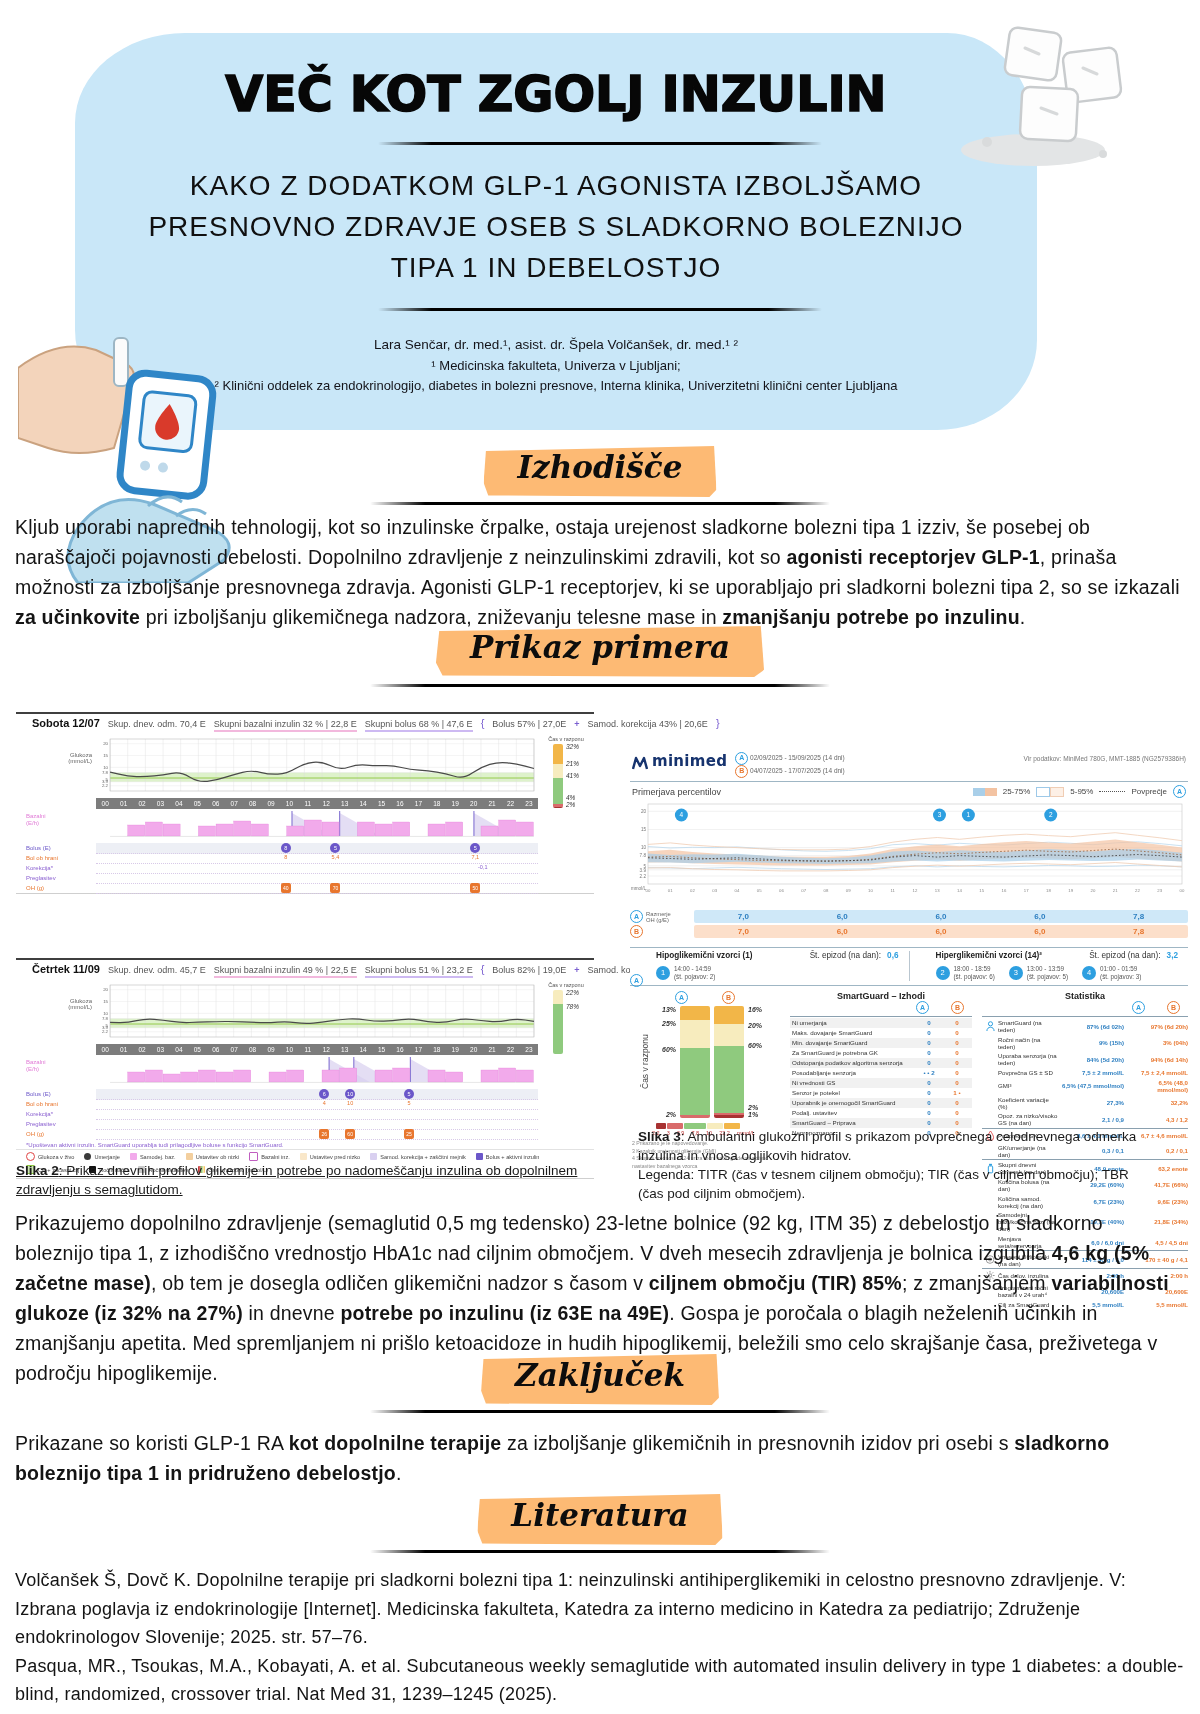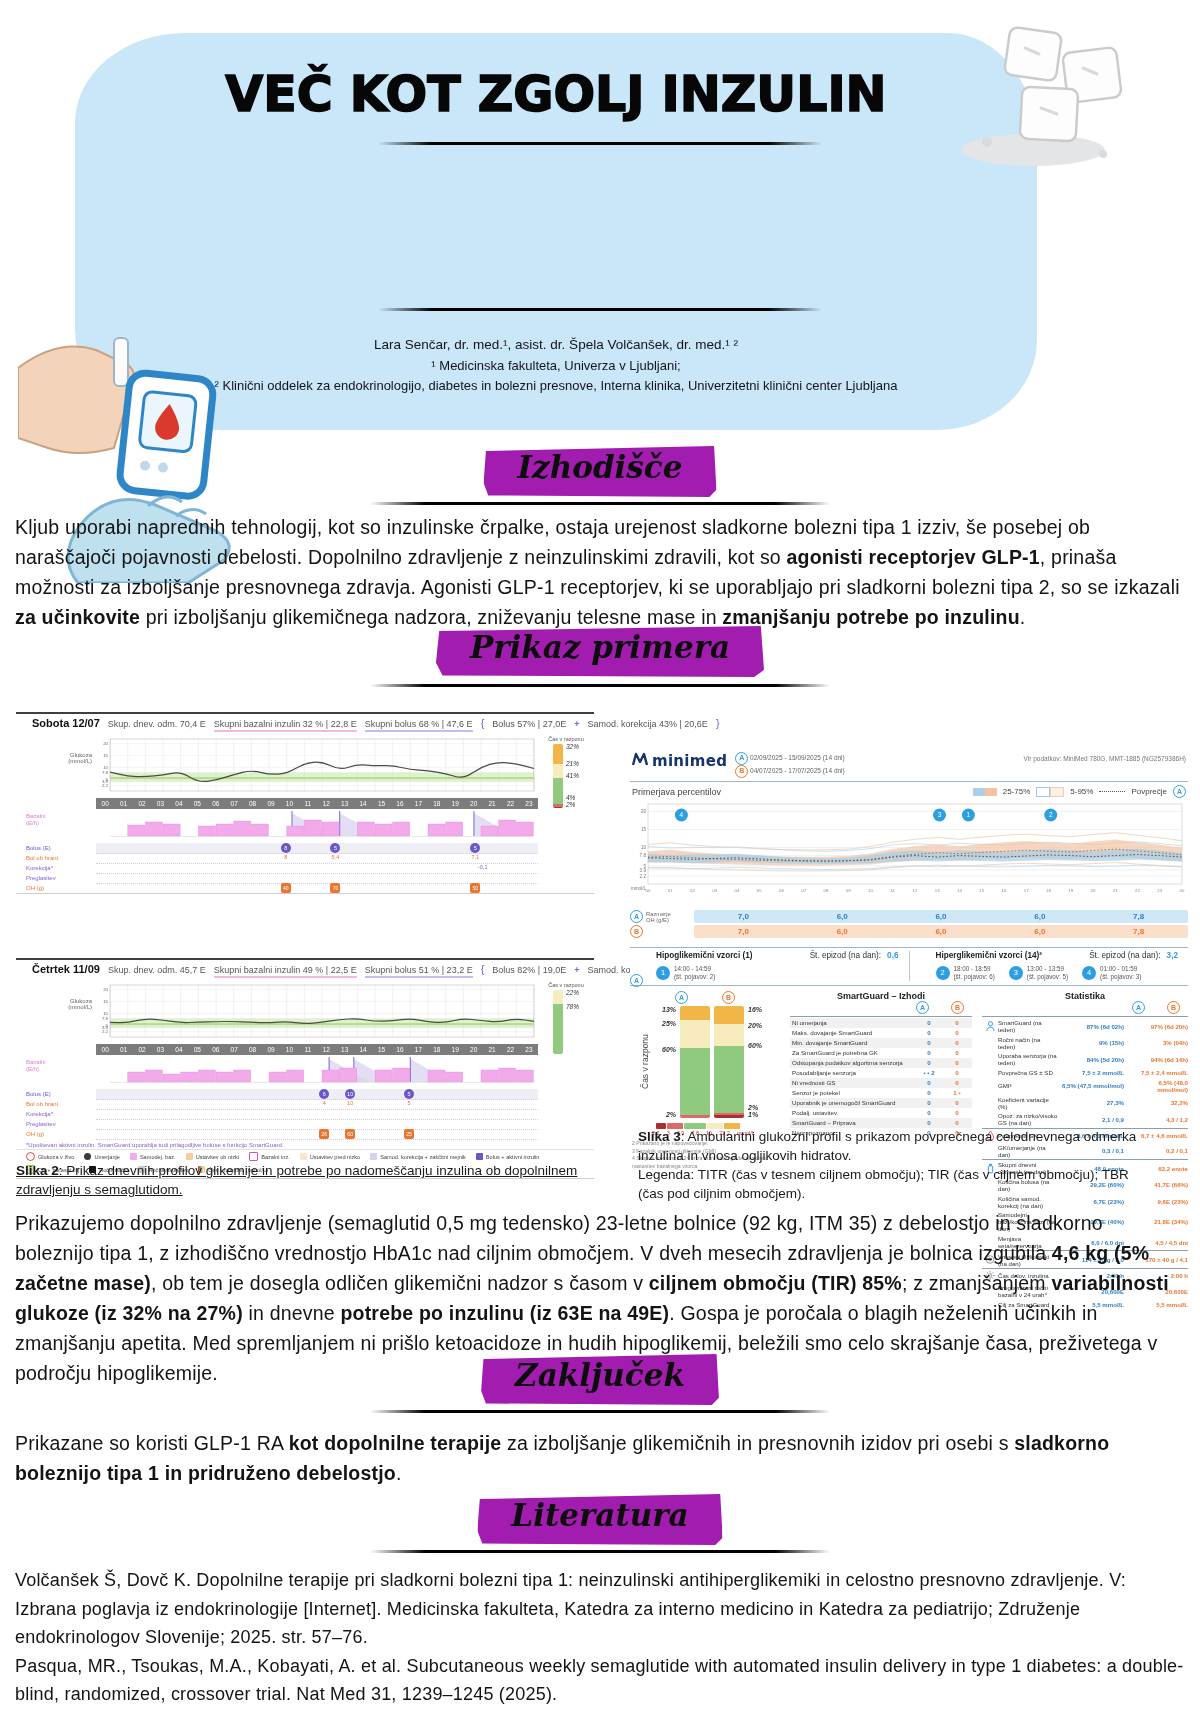--- a/index.html
+++ b/index.html
@@ -15,21 +15,21 @@
          background:linear-gradient(90deg,rgba(0,0,0,0),#000 12%,#000 88%,rgba(0,0,0,0));}
   .subtitle{position:absolute;left:120px;top:165px;width:872px;text-align:center;font-size:28px;
             line-height:41px;letter-spacing:1px;color:#101010;font-family:"Liberation Sans",sans-serif;}
   .authors{position:absolute;left:140px;top:335px;width:832px;text-align:center;font-size:13px;
            line-height:1.55;color:#14141a;}
   .authors .a1{font-size:13.5px;}
   
   .sugar{position:absolute;left:925px;top:22px;width:215px;height:175px;}
   .hand{position:absolute;left:18px;top:298px;width:235px;height:285px;}
   
-  .tag{position:absolute;left:600px;transform:translateX(-50%);background:#a21caf;
+  .tag{position:absolute;left:600px;transform:translateX(-50%);background:#fdba74;
        padding:3px 34px 12px;font-family:"DejaVu Serif",serif;font-style:italic;font-weight:700;
        font-size:31px;color:#0d0d0d;clip-path:polygon(1% 10%,99% 0%,100% 86%,97% 100%,2% 97%,0% 72%);}
   
   .para{position:absolute;font-size:19.5px;line-height:30px;letter-spacing:.2px;color:#141414;}
   .para b{font-weight:700;}
   .refs{font-size:18px;line-height:28.5px;}
   
   .caption{position:absolute;font-size:13.5px;line-height:1.4;color:#1b1b1b;}
   .caption b{font-weight:700;}
   
@@ -63,21 +63,21 @@
        font-size:5.5px;line-height:10px;text-align:center;transform:translateX(-50%);}
   .mtext{position:absolute;top:1px;font-size:5.5px;transform:translateX(-50%);}
   .sq{position:absolute;top:0;width:10px;height:10px;border-radius:2px;background:#e8762e;color:#fff;
       font-size:5px;line-height:10px;text-align:center;transform:translateX(-50%);}
   .dp-foot{font-size:6px;color:#8a5fd0;padding:3px 0 1px 10px;}
   .dp-legend{display:flex;flex-wrap:wrap;gap:4px 10px;padding:2px 6px 4px 10px;border-top:1px solid #e2e2e2;}
   .lg-it{display:flex;align-items:center;gap:3px;font-size:5.6px;color:#444;}
   .swatch{width:7px;height:7px;flex:none;border-radius:1px;}
   
   .mm-head{display:flex;align-items:flex-start;padding:0 2px;}
-  .mm-logo{display:flex;align-items:flex-start;gap:4px;font-weight:700;font-size:15px;color:#16336e;
+  .mm-logo{display:flex;align-items:flex-end;gap:4px;font-weight:700;font-size:15px;color:#16336e;
            font-family:"DejaVu Sans",sans-serif;letter-spacing:.3px;}
   .mm-dates{margin-left:8px;font-size:6.5px;color:#666;line-height:1.5;}
   .mm-src{margin-left:auto;font-size:6.5px;color:#777;padding-top:3px;}
   .mm-rule{border-top:1.5px solid #9fb6c4;margin:3px 0 2px;}
   .badge{display:inline-flex;width:11px;height:11px;border-radius:50%;border:1.2px solid #2d9fe0;
          color:#2d9fe0;font-size:7px;font-weight:700;align-items:center;justify-content:center;flex:none;}
   .badge.b{border-color:#e8762e;color:#e8762e;}
   .mm-legrow{display:flex;align-items:center;font-size:9px;color:#444;padding:1px 2px 2px;}
   .mm-legrow .right{margin-left:auto;display:flex;align-items:center;gap:6px;font-size:8px;}
   .sw2{display:inline-flex;}
@@ -161,20 +161,25 @@
       <path d="M146 106 C146 106 134 122 134 130 a12 12 0 0 0 24 0 C158 122 146 106 146 106 Z" fill="#d93a2b"></path>
       <circle cx="128" cy="170" r="5" fill="#bfd9ea"></circle>
         <circle cx="146" cy="170" r="5" fill="#bfd9ea"></circle>
     </g>
     <path d="M60 230 Q90 190 135 206 L196 232 Q220 244 206 262 L170 285 L60 285 Q40 260 60 230 Z" fill="#bfe0ef" stroke="#7fb6d6" stroke-width="3"></path>
     <path d="M130 208 q18 -16 34 -4 M158 218 q16 -12 30 -2" stroke="#7fb6d6" stroke-width="3" fill="none"></path>
   </svg>
 
   <div class="title">VEČ KOT ZGOLJ INZULIN</div>
   <div class="hline" style="left:378px;top:142px;width:444px;"></div>
+  <div class="subtitle">
+      <div>KAKO Z DODATKOM GLP-1 AGONISTA IZBOLJŠAMO</div>
+      <div>PRESNOVNO ZDRAVJE OSEB S SLADKORNO BOLEZNIJO</div>
+      <div>TIPA 1 IN DEBELOSTJO</div>
+    </div>
   <div class="hline" style="left:378px;top:308px;width:444px;"></div>
   <div class="authors">
     <div class="a1">Lara Senčar, dr. med.¹, asist. dr. Špela Volčanšek, dr. med.¹ ²</div>
     <div>¹ Medicinska fakulteta, Univerza v Ljubljani;</div>
     <div>² Klinični oddelek za endokrinologijo, diabetes in bolezni presnove, Interna klinika, Univerzitetni klinični center Ljubljana</div>
   </div>
 
   <div class="tag" style="top:446px;">Izhodišče</div>
   <div class="hline" style="left:370px;top:502px;width:460px;"></div>
   <div class="para" style="left:15px;top:512px;width:1172px;"><span>Kljub uporabi naprednih tehnologij, kot so inzulinske črpalke, ostaja urejenost sladkorne bolezni tipa 1 izziv, še posebej ob naraščajoči pojavnosti debelosti. Dopolnilno zdravljenje z neinzulinskimi zdravili, kot so </span><b>agonisti receptorjev GLP-1</b><span>, prinaša možnosti za izboljšanje presnovnega zdravja. Agonisti GLP-1 receptorjev, ki se uporabljajo pri sladkorni bolezni tipa 2, so se izkazali </span><b>za učinkovite</b><span> pri izboljšanju glikemičnega nadzora, zniževanju telesne mase in </span><b>zmanjšanju potrebe po inzulinu</b><span>.</span></div>

